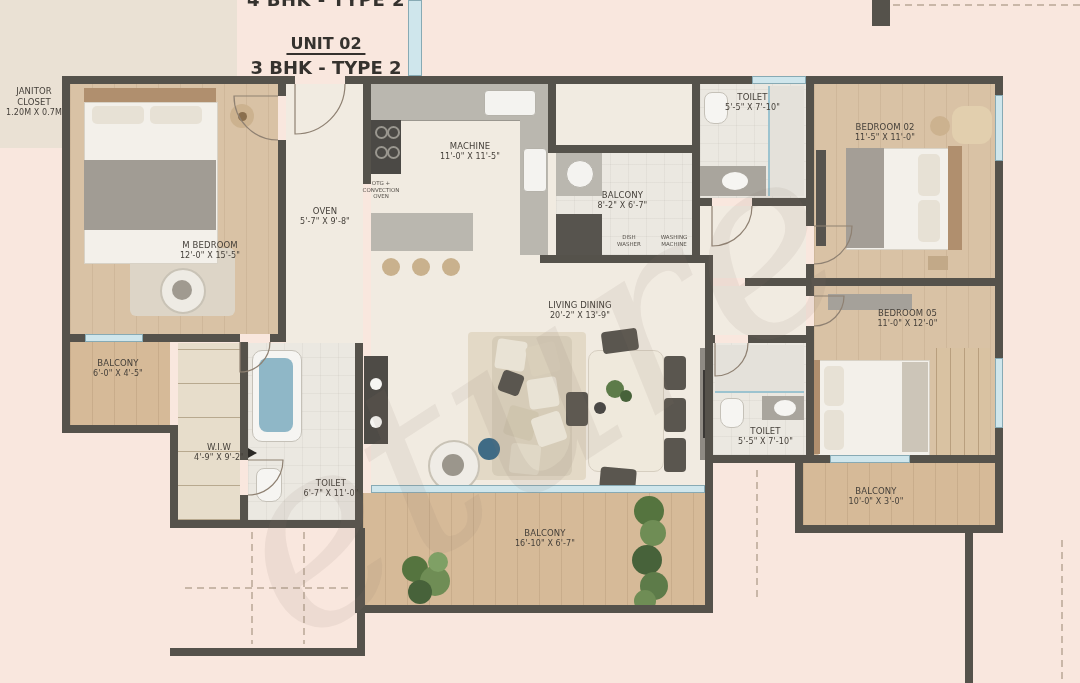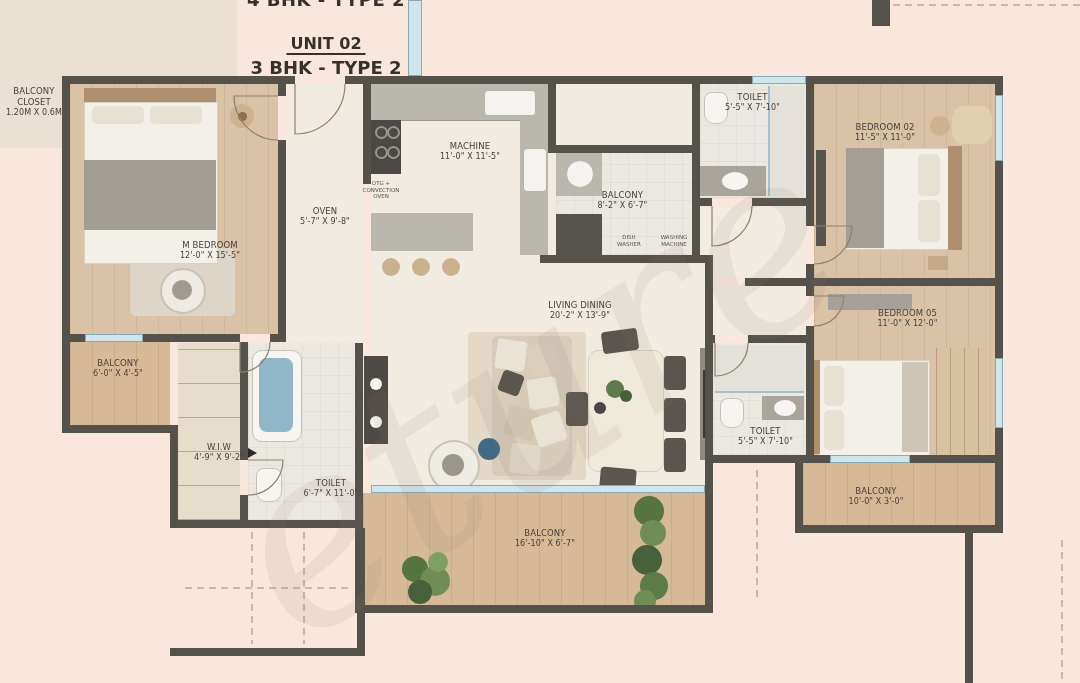--- a/index.html
+++ b/index.html
@@ -219,22 +219,22 @@
       <path d="M 893 5 H 1080"></path>
       <path d="M 1062 540 V 683"></path>
       <path d="M 252 532 V 644"></path>
       <path d="M 304 532 V 644"></path>
       <path d="M 185 588 H 350"></path>
       <path d="M 757 470 V 600"></path>
     </g>
   </svg>
 
   <div class="lbl" style="left:2px;top:86px;width:64px">
-    <div>BALCONY CLOSET</div>
-    <div class="dm">1.20M X 0.6M</div>
+    <div>JANITOR CLOSET</div>
+    <div class="dm">1.20M X 0.7M</div>
   </div>
   <div class="lbl" style="left:150px;top:240px;width:120px">
     <div>M BEDROOM</div>
     <div class="dm">12'-0" X 15'-5"</div>
   </div>
   <div class="lbl" style="left:285px;top:206px;width:80px">
     <div>OVEN</div>
     <div class="dm">5'-7" X 9'-8"</div>
   </div>
   <div class="lbl" style="left:420px;top:141px;width:100px">

